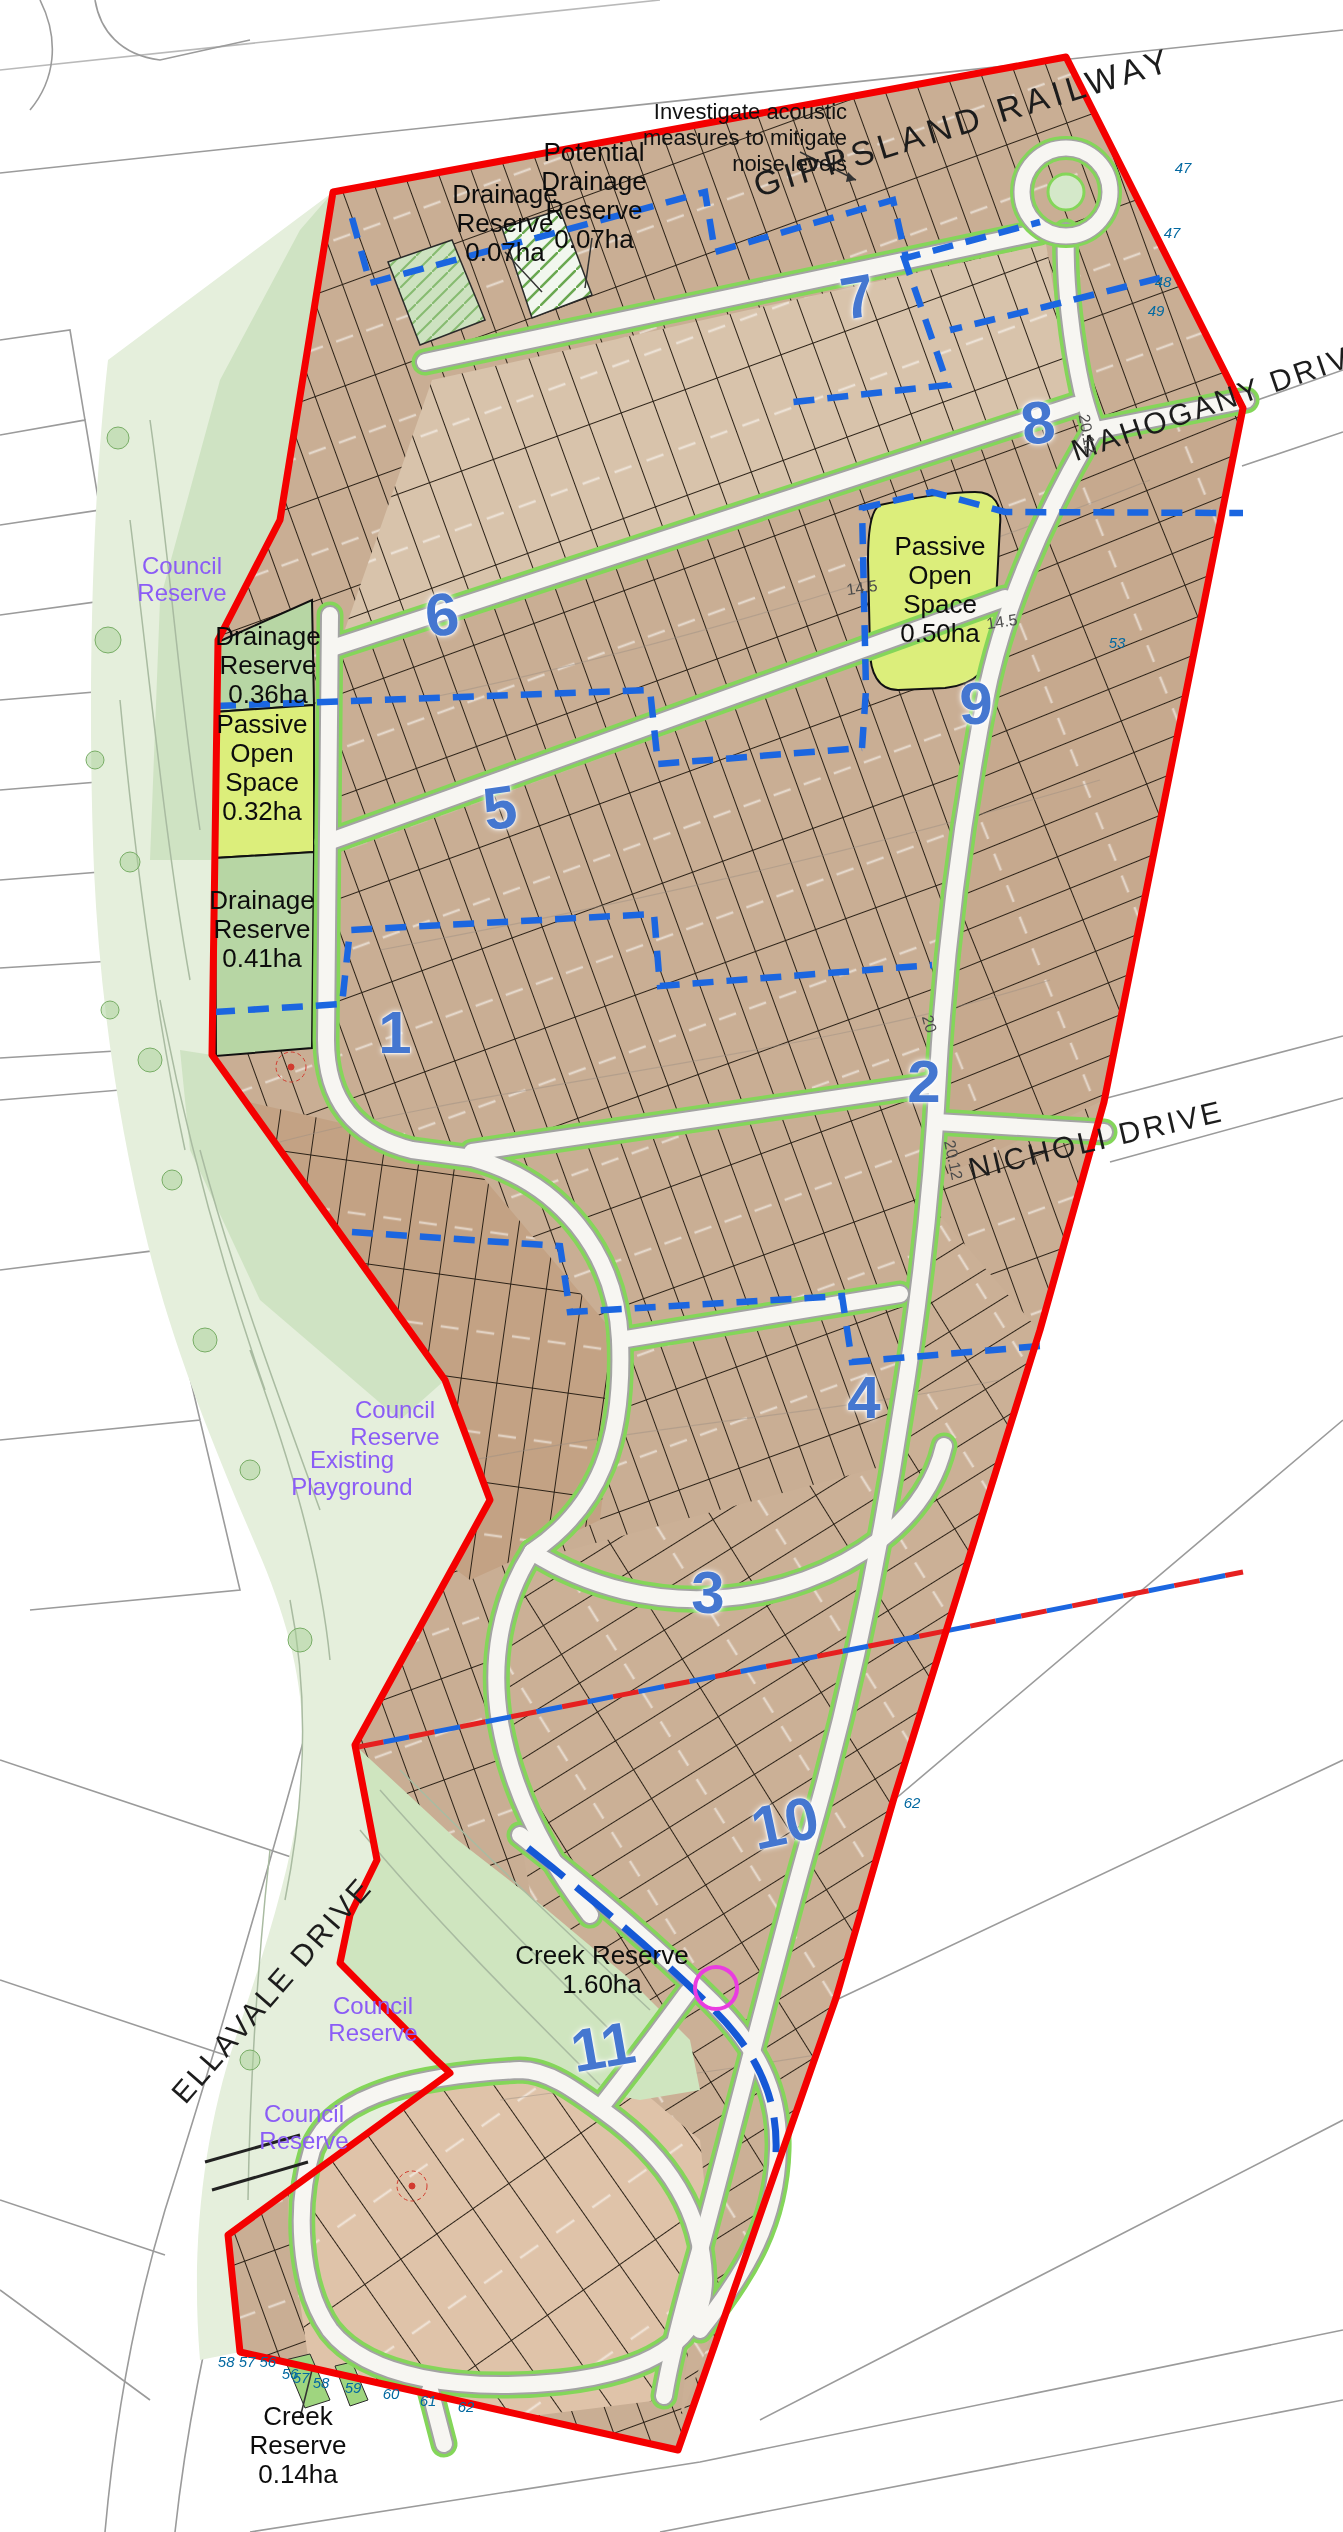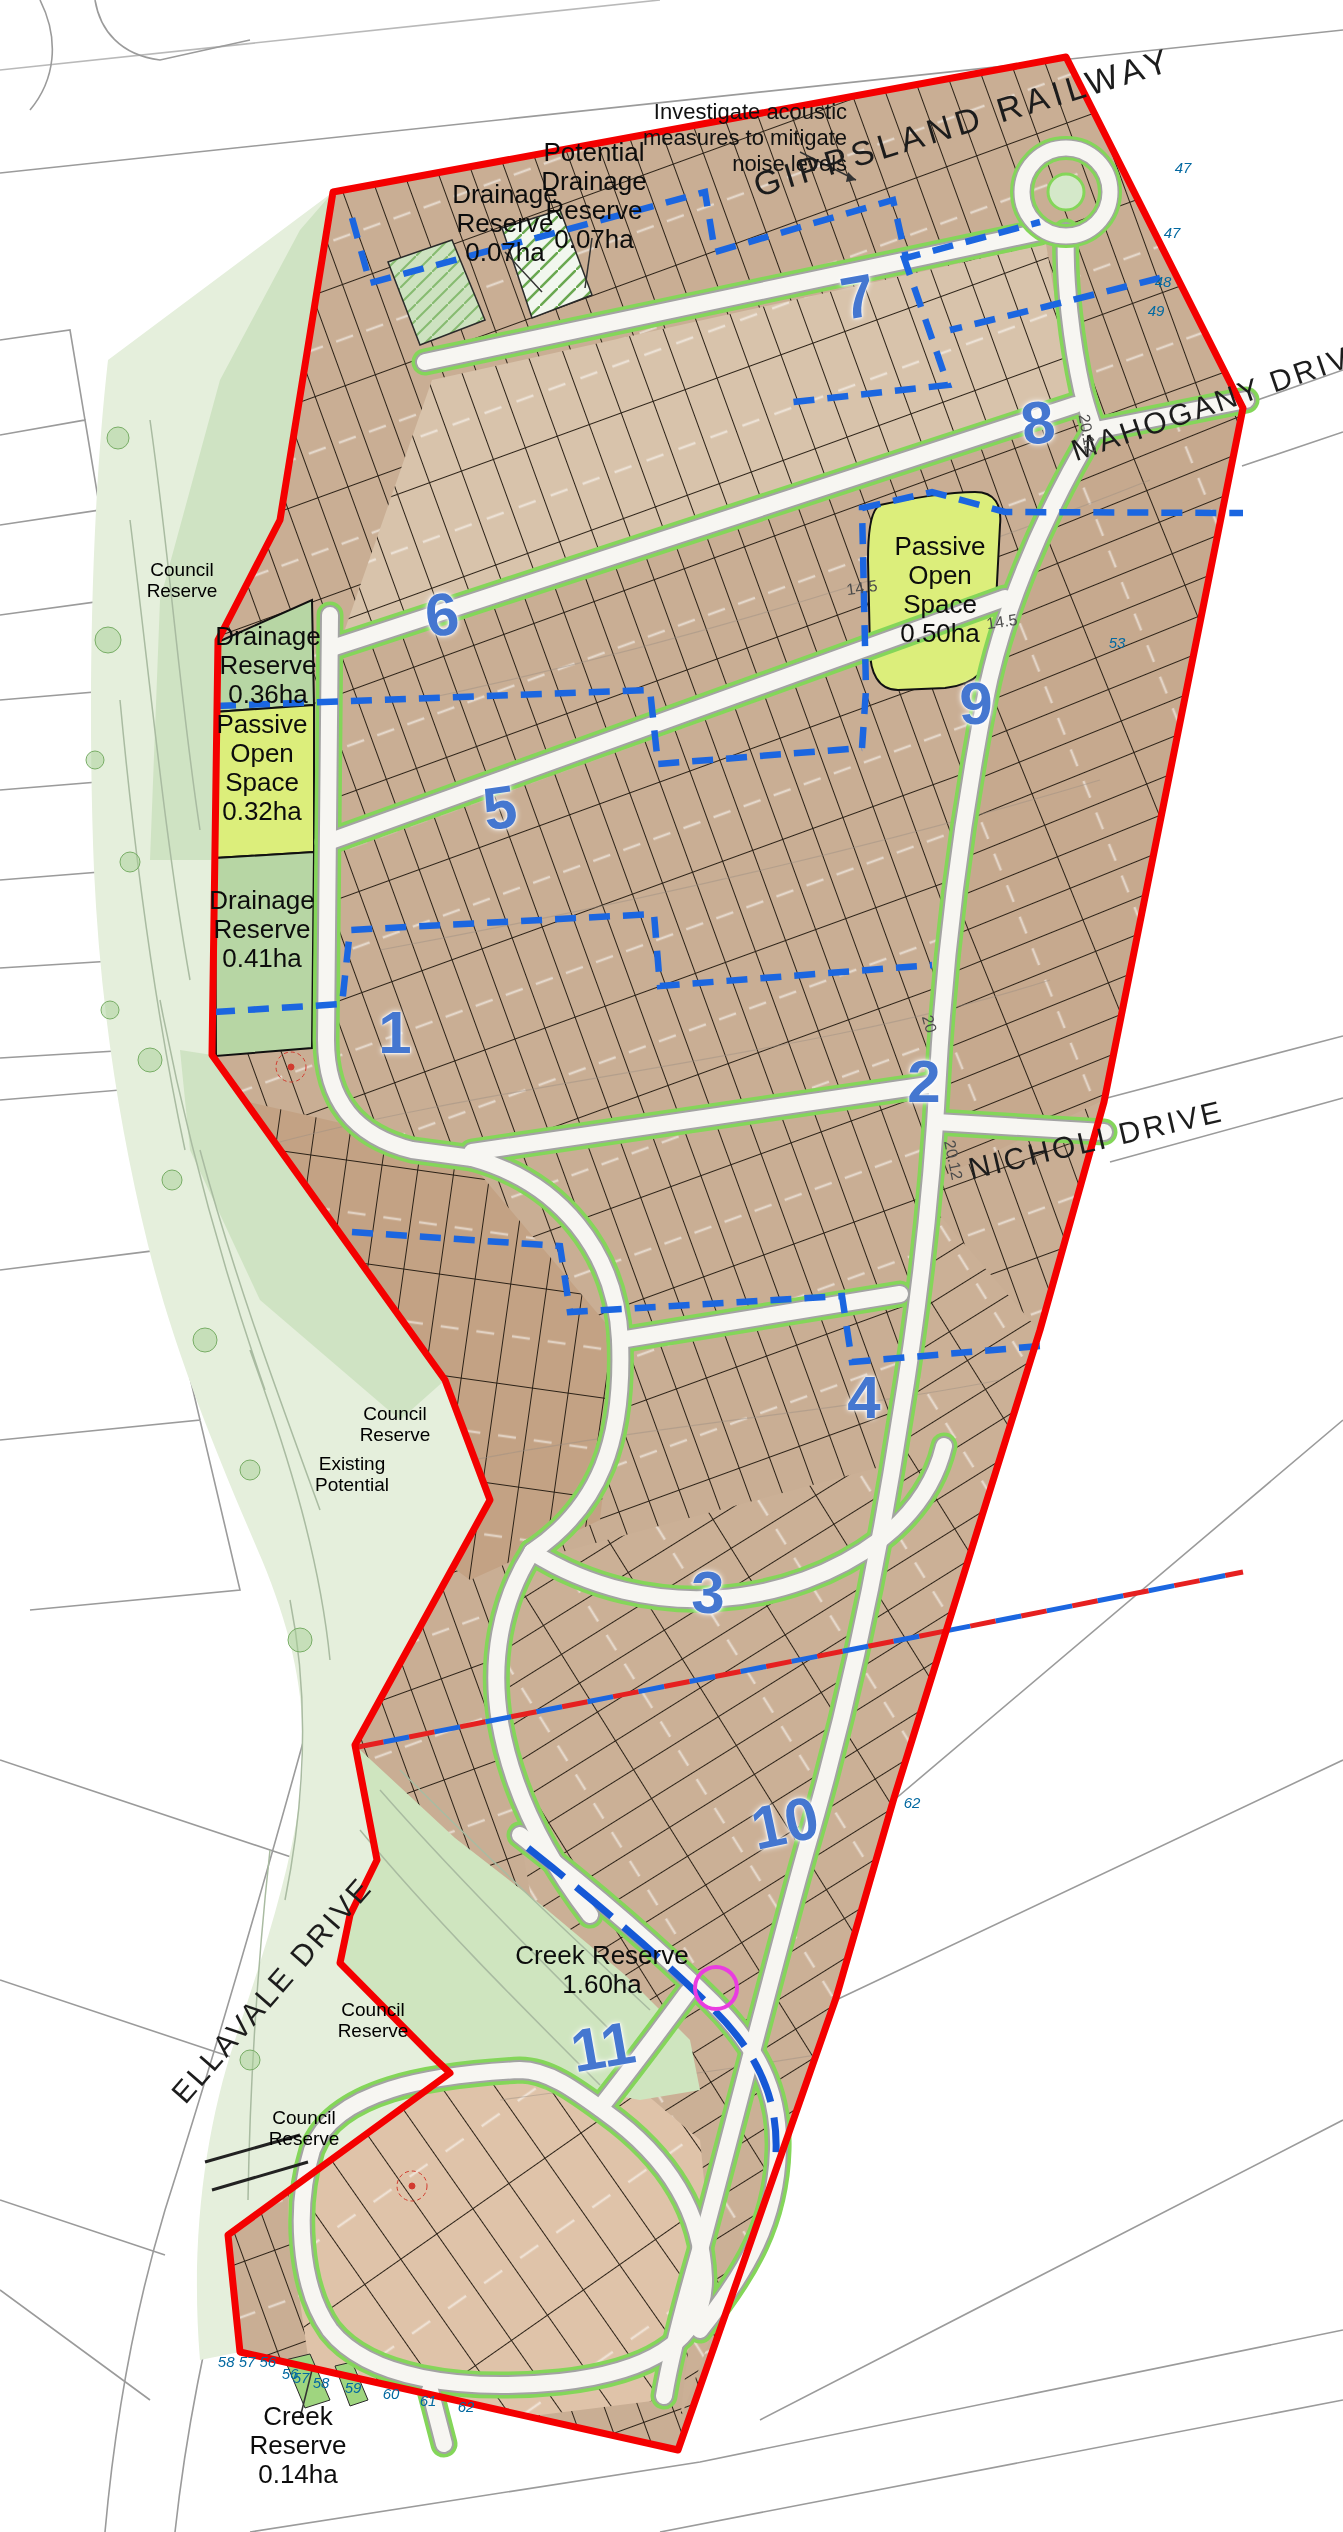--- a/index.html
+++ b/index.html
@@ -15,21 +15,21 @@
   .contour2{stroke:#9b8f82;stroke-width:1.2;fill:none;opacity:.45;}
   .bluedash{stroke:#1b66e0;stroke-width:6.5;fill:none;stroke-dasharray:21 13;}
   .creekline{stroke:#1558d6;stroke-width:7;fill:none;stroke-dasharray:46 16;}
   
   #labels{position:absolute;left:0;top:0;width:100%;height:100%;}
   .lbl{position:absolute;transform:translate(-50%,-50%);white-space:pre-line;text-align:center;
        font-size:26px;line-height:1.12;color:#0c0c0c;}
   .note{font-size:22px;line-height:1.18;text-align:right;color:#111;}
   .street{font-size:30px;letter-spacing:3px;color:#1c1c1c;white-space:nowrap;}
   .railway{font-size:34px;letter-spacing:5px;color:#1c1c1c;white-space:nowrap;}
-  .small{font-size:19px;color:#000000;}
+  .small{font-size:24px;color:#8b5cf6;}
   .stage{font-size:60px;font-weight:bold;color:#4577d0;
          text-shadow:0 0 6px #fff,0 0 3px #fff,0 0 2px #fff;}
   .svy{font-size:15px;font-style:italic;color:#0369a1;white-space:nowrap;}
   .dim{font-size:16px;color:#4b4b4b;white-space:nowrap;}
 </style>
 </head>
 <body>
 
 <div id="plan">
 
@@ -292,21 +292,21 @@
   <div class="lbl" style="left:602px;top:1970px">Creek Reserve
 1.60ha</div>
   <div class="lbl" style="left:298px;top:2446px">Creek
 Reserve
 0.14ha</div>
   <div class="lbl small" style="left:182px;top:580px">Council
 Reserve</div>
   <div class="lbl small" style="left:395px;top:1424px">Council
 Reserve</div>
   <div class="lbl small" style="left:352px;top:1474px">Existing
-Potential</div>
+Playground</div>
   <div class="lbl small" style="left:373px;top:2020px">Council
 Reserve</div>
   <div class="lbl small" style="left:304px;top:2128px">Council
 Reserve</div>
 
   <div class="lbl stage" style="left:395px;top:1033px">1</div>
   <div class="lbl stage" style="left:924px;top:1082px">2</div>
   <div class="lbl stage" style="left:708px;top:1593px">3</div>
   <div class="lbl stage" style="left:864px;top:1398px">4</div>
   <div class="lbl stage" style="left:500px;top:808px;transform:translate(-50%,-50%) rotate(-8deg)">5</div>

